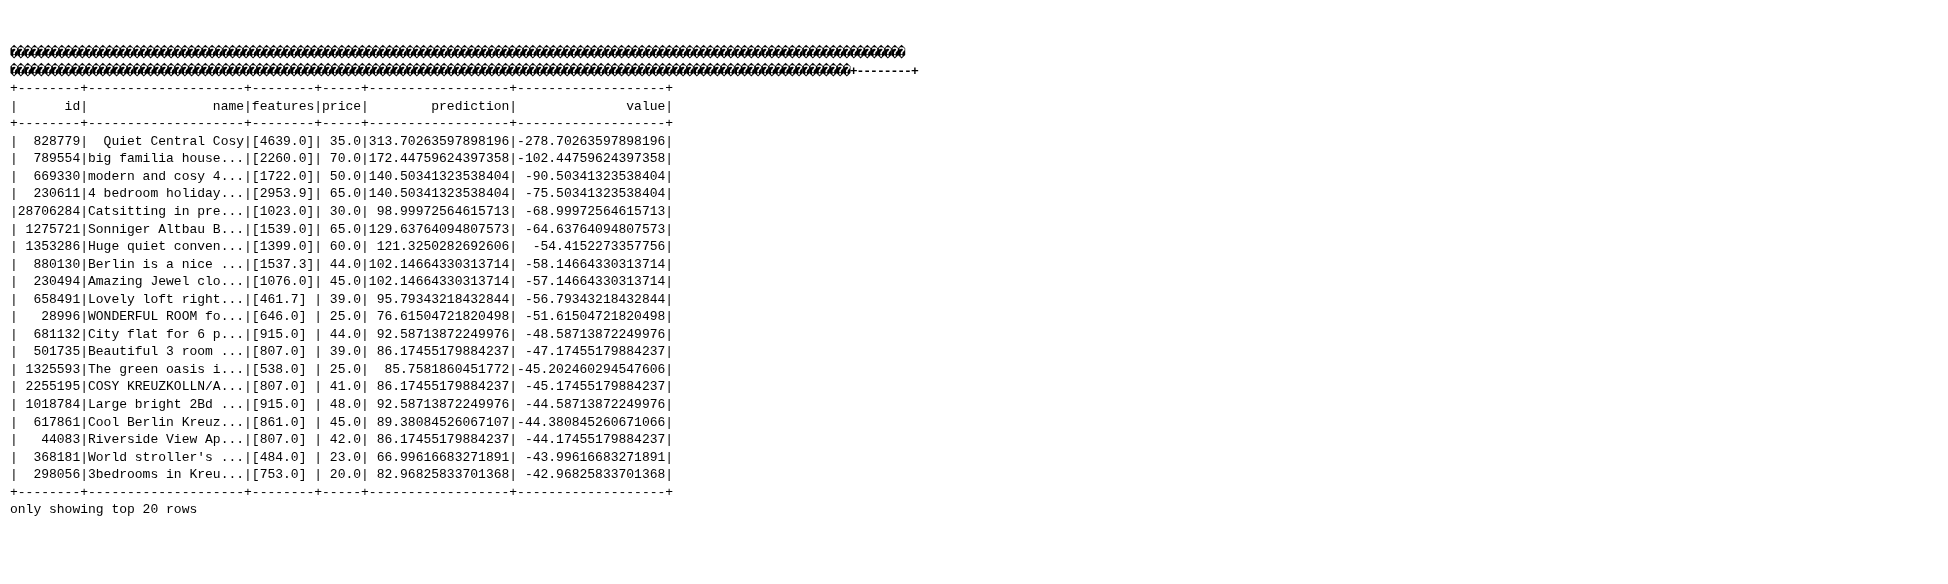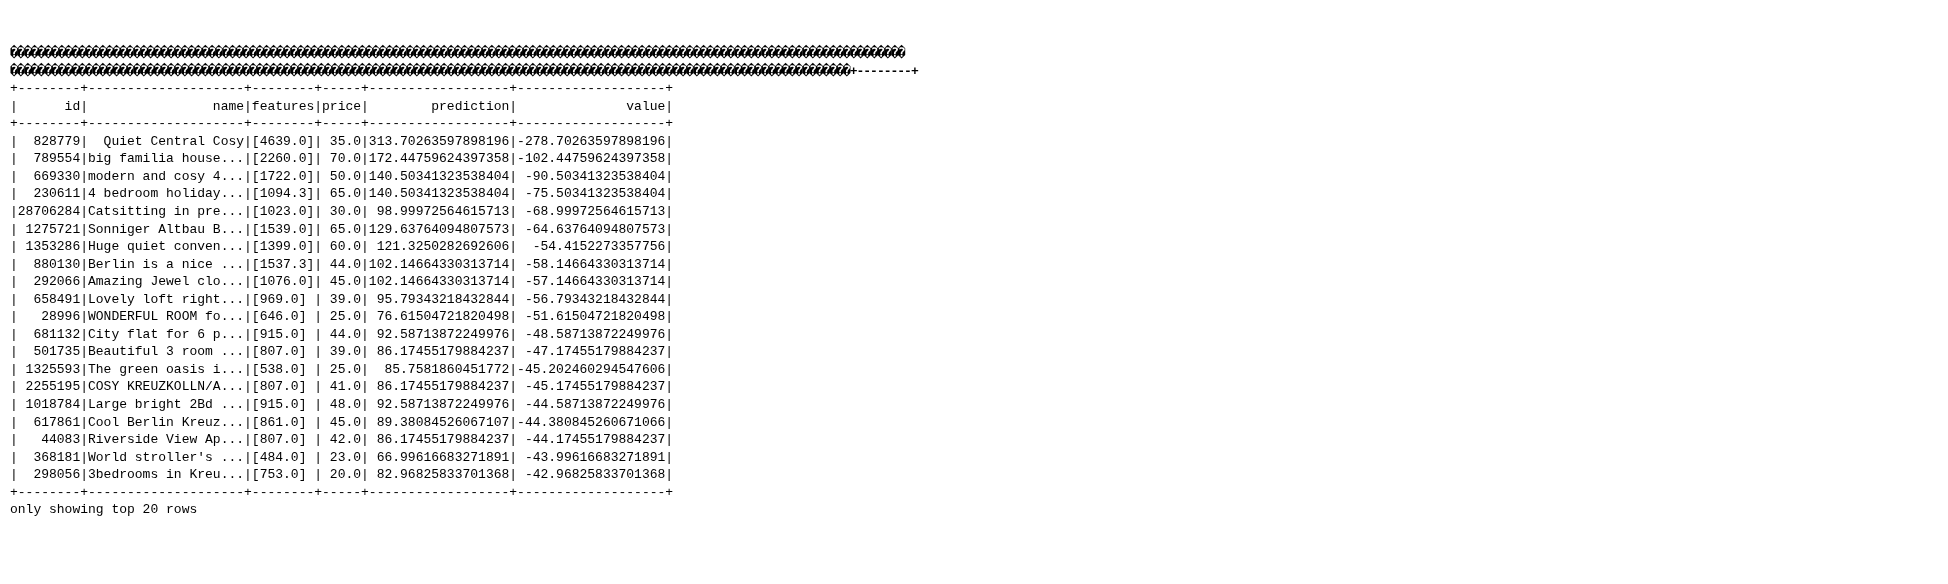--- a/index.html
+++ b/index.html
@@ -20,27 +20,27 @@
 <body>
 
 <div id="out"><span class="header-garble">�����������������������������������������������������������������������������������������������������������������������������������</span>
 <span class="header-garble">���������������������������������������������������������������������������������������������������������������������������+--------+</span>
 <span>+--------+--------------------+--------+-----+------------------+-------------------+</span>
 <span>|      id|                name|features|price|        prediction|              value|</span>
 <span>+--------+--------------------+--------+-----+------------------+-------------------+</span>
 <span>|  828779|  Quiet Central Cosy|[4639.0]| 35.0|313.70263597898196|-278.70263597898196|</span>
 <span>|  789554|big familia house...|[2260.0]| 70.0|172.44759624397358|-102.44759624397358|</span>
 <span>|  669330|modern and cosy 4...|[1722.0]| 50.0|140.50341323538404| -90.50341323538404|</span>
-<span>|  230611|4 bedroom holiday...|[1094.3]| 65.0|140.50341323538404| -75.50341323538404|</span>
+<span>|  230611|4 bedroom holiday...|[2953.9]| 65.0|140.50341323538404| -75.50341323538404|</span>
 <span>|28706284|Catsitting in pre...|[1023.0]| 30.0| 98.99972564615713| -68.99972564615713|</span>
 <span>| 1275721|Sonniger Altbau B...|[1539.0]| 65.0|129.63764094807573| -64.63764094807573|</span>
 <span>| 1353286|Huge quiet conven...|[1399.0]| 60.0| 121.3250282692606|  -54.4152273357756|</span>
 <span>|  880130|Berlin is a nice ...|[1537.3]| 44.0|102.14664330313714| -58.14664330313714|</span>
-<span>|  292066|Amazing Jewel clo...|[1076.0]| 45.0|102.14664330313714| -57.14664330313714|</span>
-<span>|  658491|Lovely loft right...|[969.0] | 39.0| 95.79343218432844| -56.79343218432844|</span>
+<span>|  230494|Amazing Jewel clo...|[1076.0]| 45.0|102.14664330313714| -57.14664330313714|</span>
+<span>|  658491|Lovely loft right...|[461.7] | 39.0| 95.79343218432844| -56.79343218432844|</span>
 <span>|   28996|WONDERFUL ROOM fo...|[646.0] | 25.0| 76.61504721820498| -51.61504721820498|</span>
 <span>|  681132|City flat for 6 p...|[915.0] | 44.0| 92.58713872249976| -48.58713872249976|</span>
 <span>|  501735|Beautiful 3 room ...|[807.0] | 39.0| 86.17455179884237| -47.17455179884237|</span>
 <span>| 1325593|The green oasis i...|[538.0] | 25.0|  85.7581860451772|-45.202460294547606|</span>
 <span>| 2255195|COSY KREUZKOLLN/A...|[807.0] | 41.0| 86.17455179884237| -45.17455179884237|</span>
 <span>| 1018784|Large bright 2Bd ...|[915.0] | 48.0| 92.58713872249976| -44.58713872249976|</span>
 <span>|  617861|Cool Berlin Kreuz...|[861.0] | 45.0| 89.38084526067107|-44.380845260671066|</span>
 <span>|   44083|Riverside View Ap...|[807.0] | 42.0| 86.17455179884237| -44.17455179884237|</span>
 <span>|  368181|World stroller's ...|[484.0] | 23.0| 66.99616683271891| -43.99616683271891|</span>
 <span>|  298056|3bedrooms in Kreu...|[753.0] | 20.0| 82.96825833701368| -42.96825833701368|</span>

